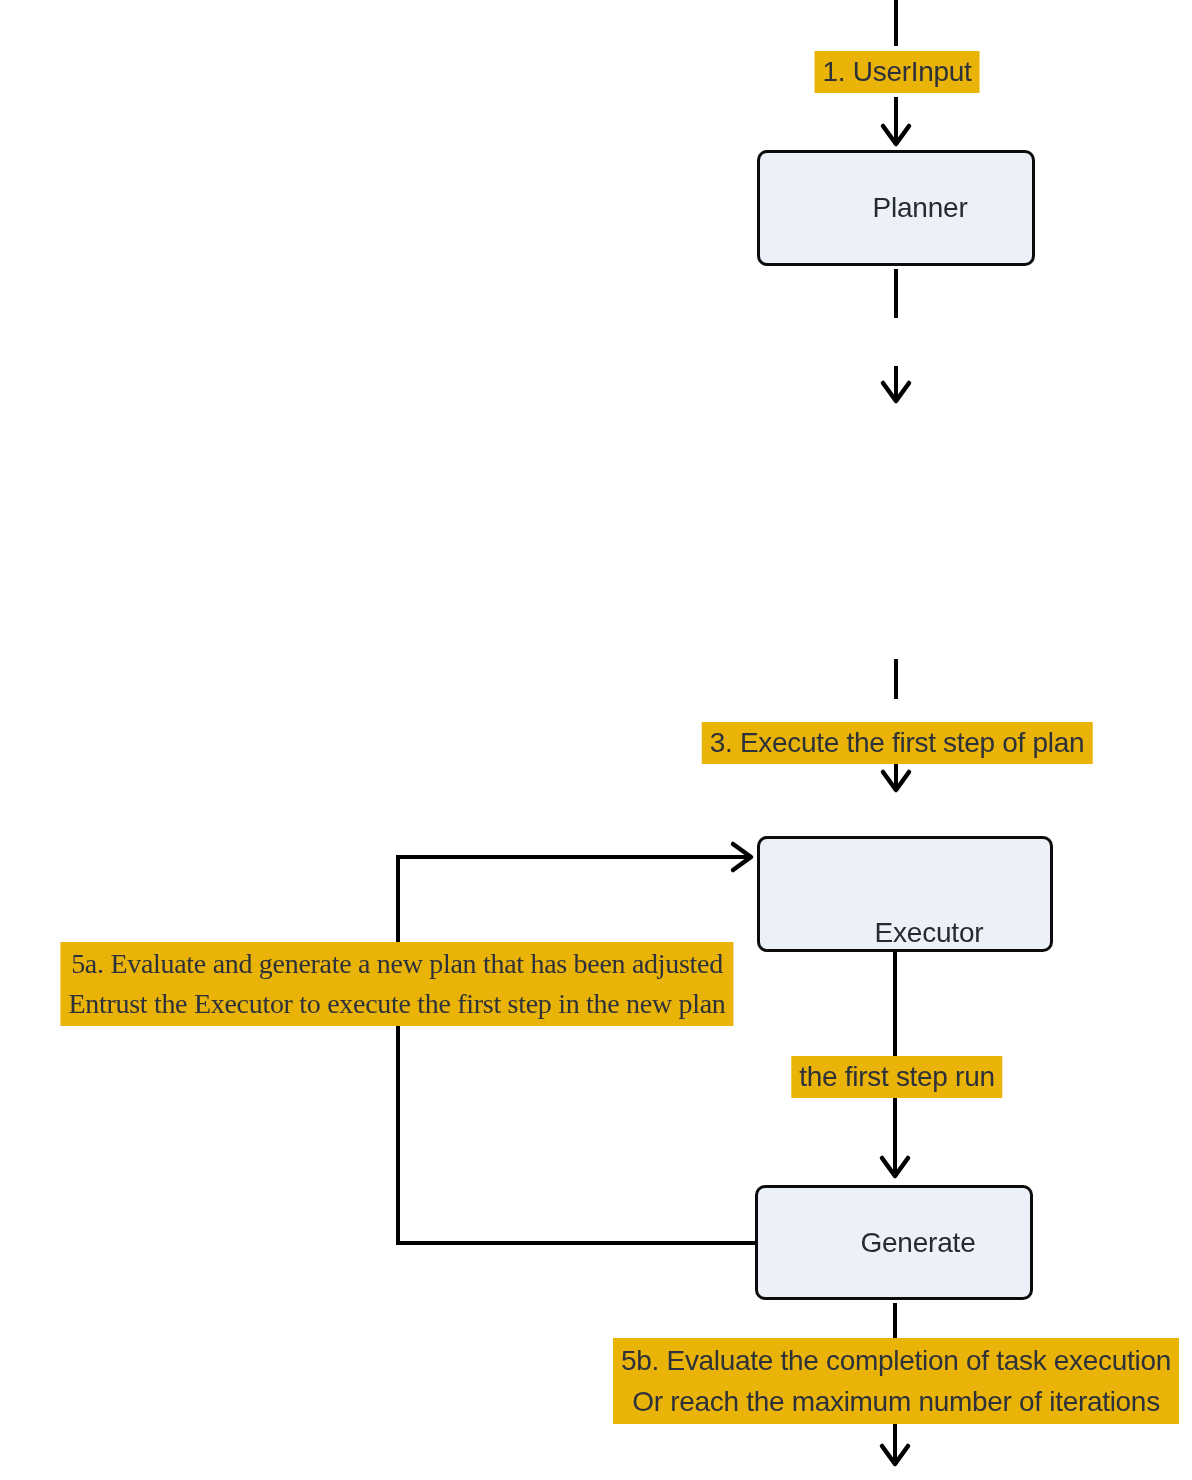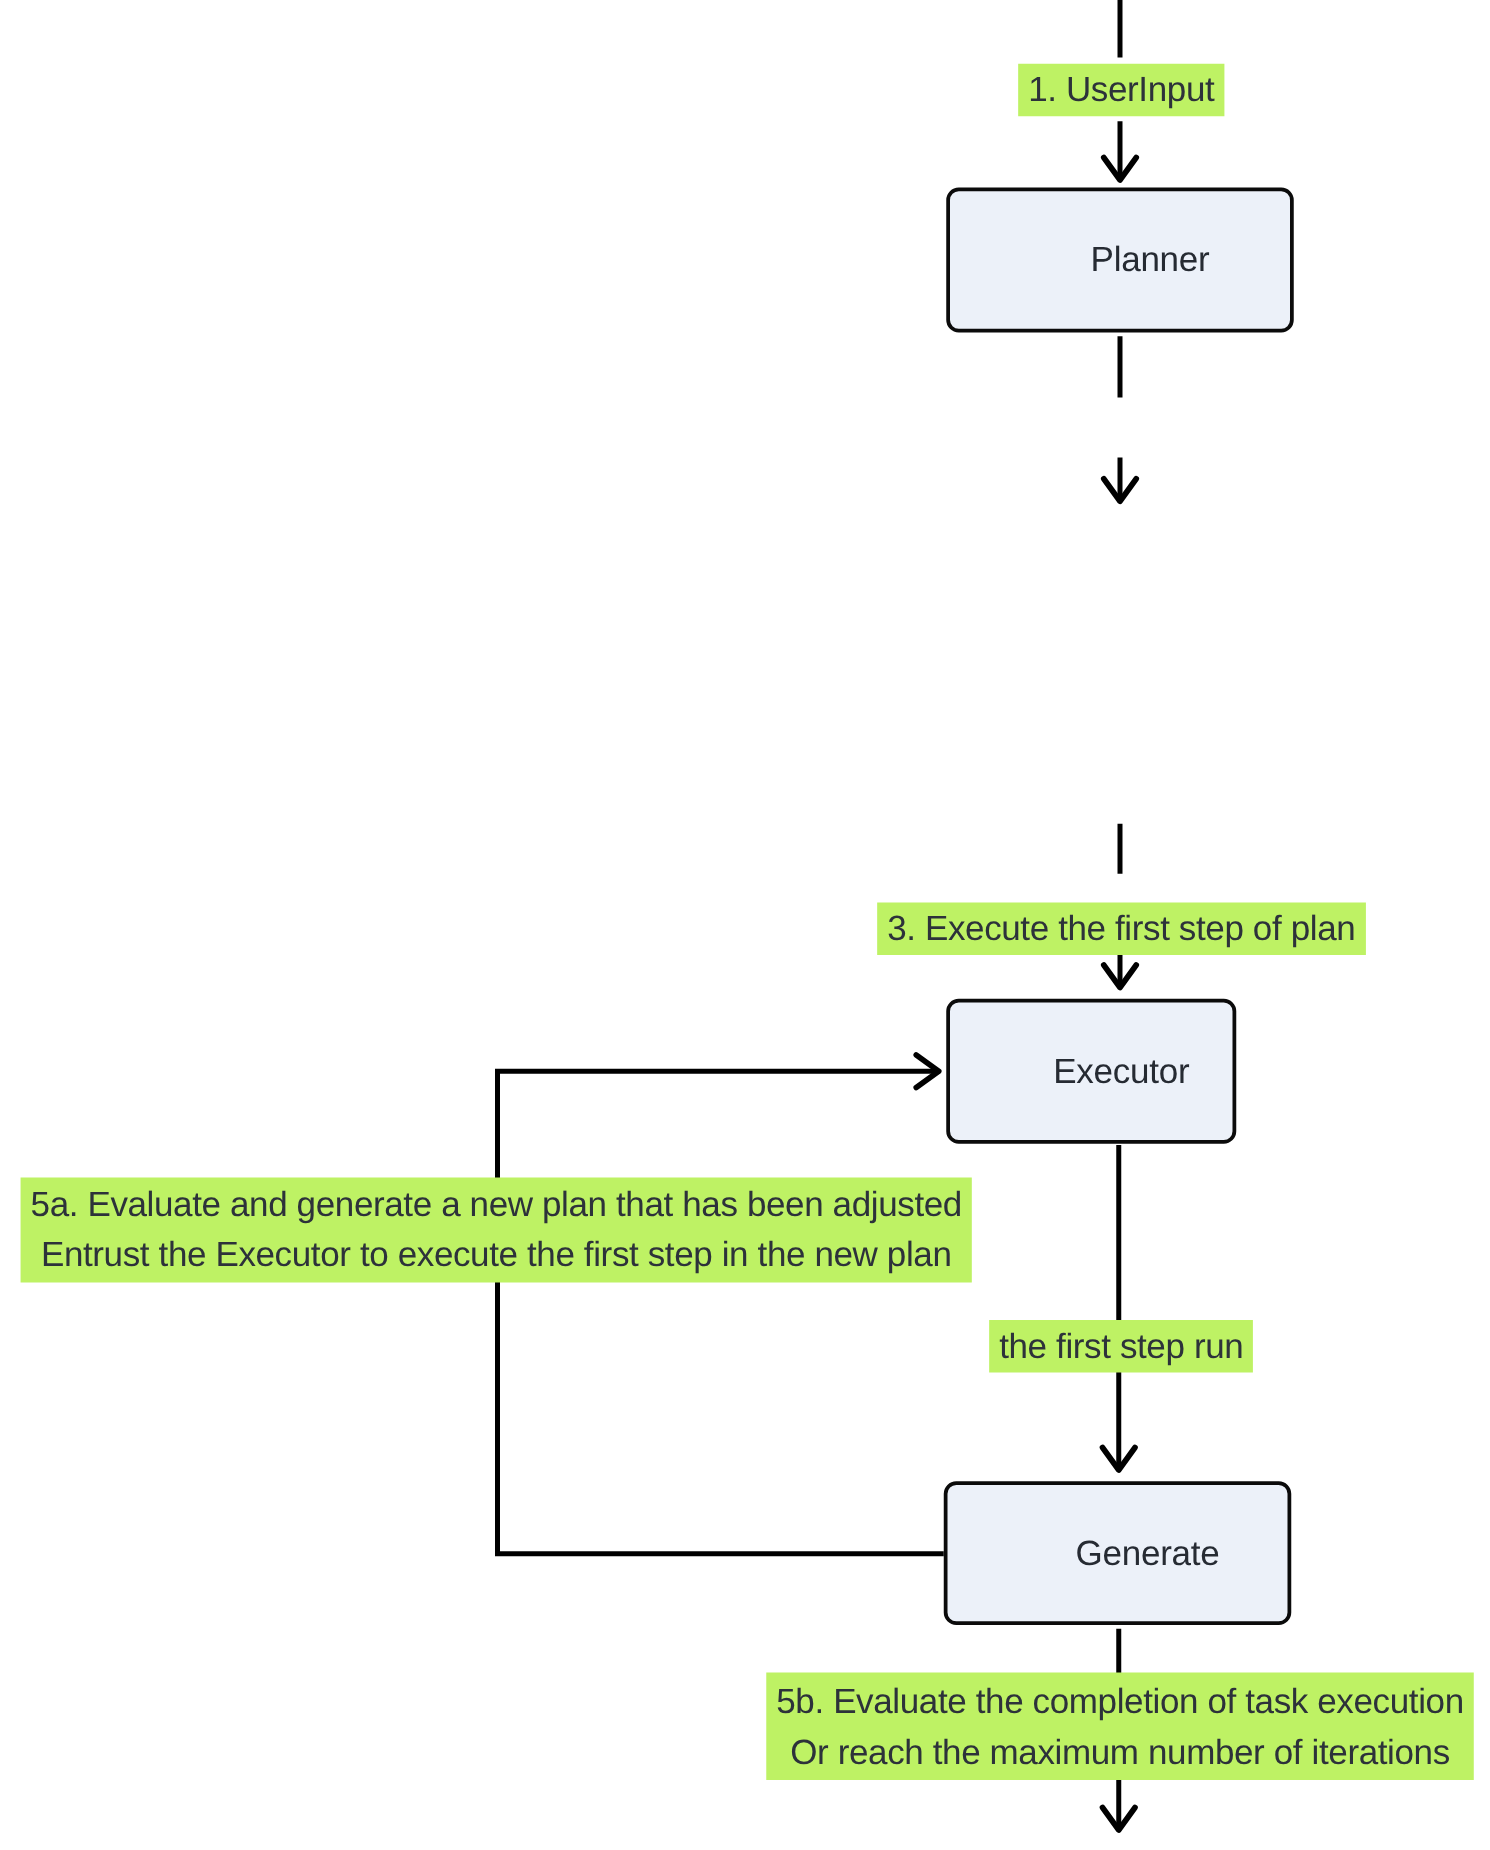--- a/index.html
+++ b/index.html
@@ -11,43 +11,43 @@
   }
   svg.edges { position:absolute; left:0; top:0; z-index:1; }
 
   .node {
     position:absolute; box-sizing:border-box; z-index:2;
     background:#ECF1F9; border:3.5px solid #0b0b0b; border-radius:10px;
     display:flex; align-items:center; justify-content:center;
     font-size:28px; color:#262b33; letter-spacing:-0.2px;padding-left:48px;
   }
   .node-planner   { left:757px; top:150px;  width:278px; height:116px; }
-  .node-executor  { left:757px; top:799px;  width:232px; height:116px; }
+  .node-executor  { left:757px; top:836px;  width:296px; height:116px;align-items:flex-end; }
   .node-replanner { left:755px; top:1185px; width:278px; height:115px; }
 
   .node-plansteps {
     position:absolute; box-sizing:border-box; z-index:2;
     left:725px; top:407px; width:341px; height:249px;
     background:#FAEEC9; color:#262b33; text-align:center;
     box-shadow: 0 18px 25px -6px rgba(0,0,0,0.34), 0 34px 42px -16px rgba(0,0,0,0.18);
   }
   .ps-title { font-size:35px; line-height:42px; padding-top:27px; letter-spacing:-0.2px; }
   .ps-items { margin-top:10px; font-size:30px; line-height:55px; letter-spacing:-0.2px; }
 
   .elabel {
     position:absolute; z-index:3; transform:translateX(-50%);
-    background:#bef264; color:#2d323a;
+    background:#eab308; color:#2d323a;
     font-size:28px; line-height:38px; letter-spacing:-0.3px;
     text-align:center; white-space:nowrap; padding:2px 8px;
   }
   .lbl-user-input    { left:897px; top:51px;  }
   .lbl-generate      { left:897px; top:320px; }
   .lbl-execute-first { left:897px; top:722px; }
   .lbl-convey        { left:897px; top:1056px; }
-  .lbl-replan-loop   { left:397px; top:942px; line-height:40px; }
+  .lbl-replan-loop   { left:397px; top:942px; line-height:40px;font-family:Liberation Serif, serif; }
   .lbl-finish        { left:896px; top:1338px; line-height:41px; }
 </style>
 </head>
 <body>
 
 <div class="stage">
 
   <svg class="edges" width="1192" height="1480" viewBox="0 0 1192 1480">
     <defs>
       <marker id="chev" markerUnits="userSpaceOnUse" markerWidth="40" markerHeight="40" viewBox="0 0 40 40" refX="32" refY="20" orient="auto">

